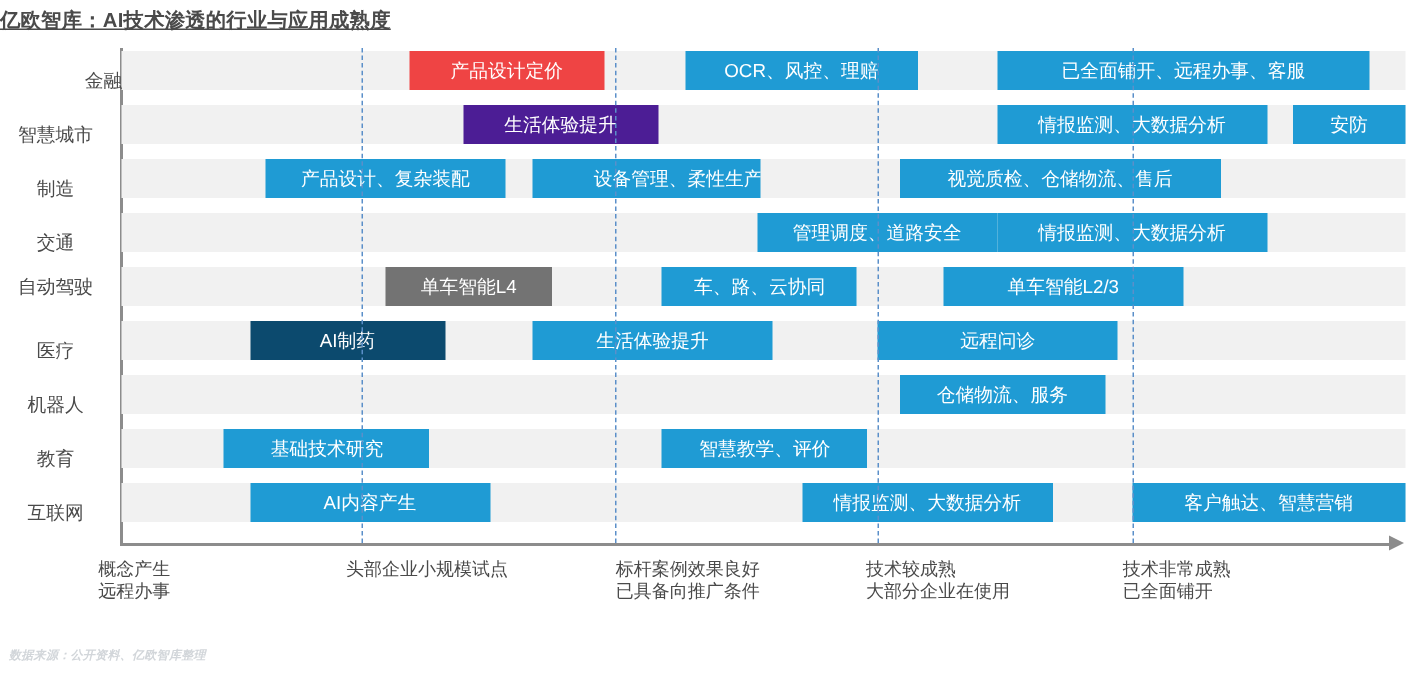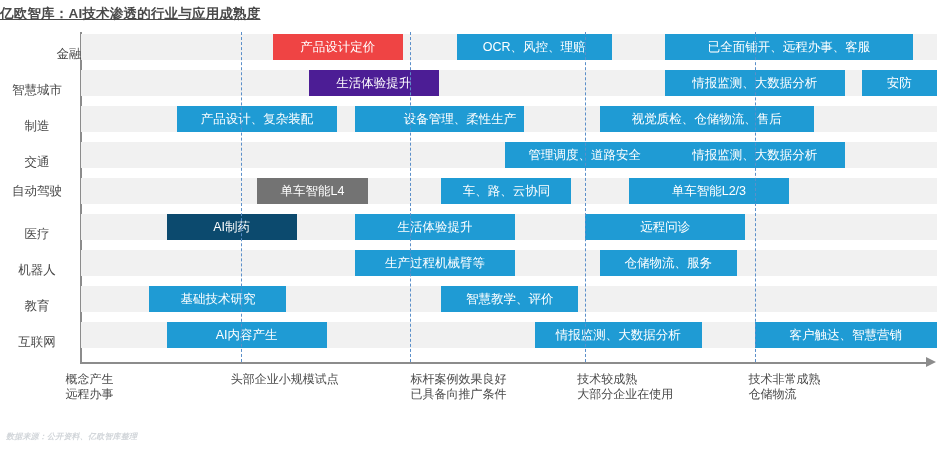--- a/index.html
+++ b/index.html
@@ -154,21 +154,21 @@
     </div>
     <div class="row" style="top: 36px;">
       <div class="row-band"></div>
       <div class="bar" style="left: 227.696px; width: 130.112px; background: #4c1d95;">生活体验提升</div>
       <div class="bar" style="left: 583.792px; width: 179.76px; background: rgb(31, 155, 212);">情报监测、大数据分析</div>
       <div class="bar" style="left: 780.672px; width: 75.328px; background: rgb(31, 155, 212);">安防</div>
     </div>
     <div class="row" style="top: 72px;">
       <div class="row-band"></div>
       <div class="bar" style="left: 95.872px; width: 160.072px; background: rgb(31, 155, 212);">产品设计、复杂装配</div>
-      <div class="bar" style="left: 273.92px; width: 169px; background: rgb(31, 155, 212); padding-left: 41px;">设备管理、柔性生产</div>
+      <div class="bar" style="left: 273.92px; width: 152px; background: rgb(31, 155, 212); padding-left: 41px;">设备管理、柔性生产</div>
       <div class="bar" style="left: 518.736px; width: 214px; background: rgb(31, 155, 212);">视觉质检、仓储物流、售后</div>
     </div>
     <div class="row" style="top: 108px;">
       <div class="row-band"></div>
       <div class="bar" style="left: 423.72px; width: 160.072px; background: rgb(31, 155, 212);">管理调度、道路安全</div>
       <div class="bar" style="left: 583.792px; width: 179.76px; background: rgb(31, 155, 212);">情报监测、大数据分析</div>
     </div>
     <div class="row" style="top: 144px;">
       <div class="row-band"></div>
       <div class="bar" style="left: 176.336px; width: 110.424px; background: #737373;">单车智能L4</div>
@@ -176,21 +176,20 @@
       <div class="bar" style="left: 547.84px; width: 160.072px; background: rgb(31, 155, 212);">单车智能L2/3</div>
     </div>
     <div class="row" style="top: 180px;">
       <div class="row-band"></div>
       <div class="bar" style="left: 85.6px; width: 130.112px; background: #0c4a6e;">AI制药</div>
       <div class="bar" style="left: 273.92px; width: 160.072px; background: rgb(31, 155, 212);">生活体验提升</div>
       <div class="bar" style="left: 504.184px; width: 160.072px; background: rgb(31, 155, 212);">远程问诊</div>
     </div>
     <div class="row" style="top: 216px;">
       <div class="row-band"></div>
-      <div class="bar" style="left: 273.92px; width: 160.072px; background: rgb(31, 155, 212);">生产过程机械臂等</div>
       <div class="bar" style="left: 518.736px; width: 136.96px; background: rgb(31, 155, 212);">仓储物流、服务</div>
     </div>
     <div class="row" style="top: 252px;">
       <div class="row-band"></div>
       <div class="bar" style="left: 68.48px; width: 136.96px; background: rgb(31, 155, 212);">基础技术研究</div>
       <div class="bar" style="left: 360.376px; width: 136.96px; background: rgb(31, 155, 212);">智慧教学、评价</div>
     </div>
     <div class="row" style="top: 288px;">
       <div class="row-band"></div>
       <div class="bar" style="left: 85.6px; width: 160.072px; background: rgb(31, 155, 212);">AI内容产生</div>
@@ -224,14 +223,14 @@
 <div class="stage-label" style="left: 410.44px; width: 180px;">
     <span>标杆案例效果良好</span>
     <span>已具备向推广条件</span>
   </div>
 <div class="stage-label" style="left: 577.36px; width: 180px;">
     <span>技术较成熟</span>
     <span>大部分企业在使用</span>
   </div>
 <div class="stage-label" style="left: 748.56px; width: 180px;">
     <span>技术非常成熟</span>
-    <span>仓储物流</span>
+    <span>已全面铺开</span>
   </div>
 
 </body></html>

